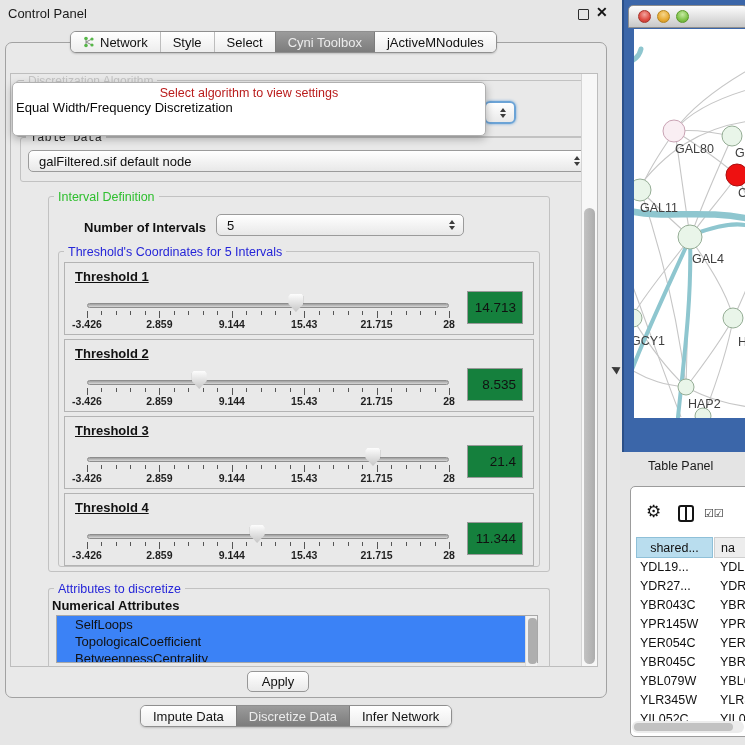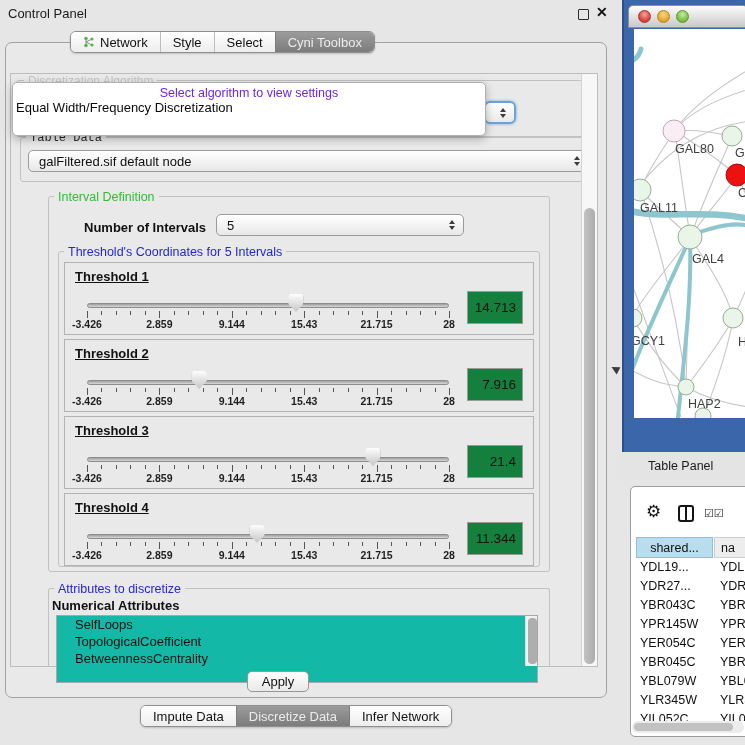--- a/index.html
+++ b/index.html
@@ -28,21 +28,21 @@
   .gt-faded { color:#c4c4c4; }
   .gt-dark  { color:#2a2a2a; }
   .gt-green { color:#2ebf2e; font-size:12.5px; }
   .gt-blue  { color:#2525d8; font-size:12.5px; }
 
   .algo-group   { left:16px; top:80px;  width:570px; height:57px; }
   .algo-title   { left:24px; top:74px; }
   .combo-fragment { position:absolute; left:484px; top:101px; width:32px; height:23px; border:2px solid #6ba3d6; border-radius:6px; background:linear-gradient(180deg,#ffffff,#e9e9e9); box-shadow:0 0 3px #6ba3d6; z-index:4; display:flex; justify-content:flex-end; align-items:center; }
 
   .popup { position:absolute; left:12px; top:82px; width:474px; height:54px; background:#fff; border:1px solid #b0b0b0; border-radius:5px; box-shadow:0 3px 8px rgba(0,0,0,0.28); z-index:10; }
-  .popup-prompt { height:17px; padding-top:3px; text-align:center; font-size:12.5px; color:#6d28d9; }
+  .popup-prompt { height:17px; padding-top:3px; text-align:center; font-size:12.5px; color:#b91c1c; }
   .popup-item { height:16px; line-height:16px; padding-left:3px; font-size:13px; color:#0a0a0a; }
   .popup-item.hl { font-weight:bold; }
 
   .tabledata-group { left:20px; top:137px; width:574px; height:45px; }
   .tabledata-title { left:26px; top:131px;font-family:Liberation Mono, monospace; }
 
   .combo { position:absolute; background:linear-gradient(180deg,#ffffff,#e8e8e8); border:1px solid #9b9b9b; border-radius:5px; display:flex; align-items:center; font-size:13px; color:#0f0f0f; z-index:3; }
   .combo .txt { flex:1; padding-left:10px; white-space:nowrap; overflow:hidden; }
   .stepper { width:14px; display:flex; flex-direction:column; align-items:center; gap:2px; margin-right:4px; }
   .tri-up { width:0; height:0; border-left:3.5px solid transparent; border-right:3.5px solid transparent; border-bottom:4px solid #3c3c3c; }
@@ -63,21 +63,21 @@
   .ticks { position:absolute; left:22px; top:48px; width:362px; height:7px; }
   .tick { position:absolute; top:0; width:1px; background:#555; }
   .tick.minor { height:4px; } .tick.major { height:7px; }
   .ticklabels { position:absolute; left:22px; top:55px; width:362px; height:13px; font-size:10.5px; font-weight:bold; color:#1f1f1f; }
   .ticklabel { position:absolute; transform:translateX(-50%); white-space:nowrap; }
   .valuebox { position:absolute; right:10px; top:28px; width:56px; height:33px; background:#15803d; border:1px solid #999; font-size:13.5px; text-align:right; line-height:31px; padding-right:6px; }
 
   .attr-group { left:48px; top:588px; width:502px; height:79px; border-bottom:none; border-radius:3px 3px 0 0; }
   .attr-title { left:54px; top:582px; }
   .attr-subtitle { position:absolute; left:52px; top:598px; font-size:13px; font-weight:bold; z-index:3; }
-  .attr-list { position:absolute; left:56px; top:615px; width:482px; height:68px; background:#14b8a6; border:1px solid #a8a8a8; overflow:hidden; z-index:3; font-size:13px; }
+  .attr-list { position:absolute; left:56px; top:615px; width:482px; height:48px; background:#3b82f6; border:1px solid #a8a8a8; overflow:hidden; z-index:3; font-size:13px; }
   .attr-item { height:17px; line-height:17px; padding-left:18px; white-space:nowrap; }
   .attr-scroll { position:absolute; left:525px; top:616px; width:12px; height:50px; background:#f2f2f2; border-left:1px solid #ddd; z-index:4; }
   .attr-scroll .thumb2 { position:absolute; left:1.5px; top:2px; width:9px; height:46px; border-radius:4px; background:#aeaeae; }
 
   .v-scroll { position:absolute; left:581px; top:74px; width:16px; height:592px; background:#f7f7f7; border-left:1px solid #d4d4d4; z-index:4; }
   .v-scroll .thumb2 { position:absolute; left:2px; top:134px; width:11px; height:456px; border-radius:6px; background:linear-gradient(90deg,#c2c2c2,#adadad); }
 
   .apply-btn { position:absolute; left:247px; top:671px; width:62px; height:21px; background:linear-gradient(180deg,#ffffff,#e9e9e9); border:1px solid #979797; border-radius:5px; font-size:13px; text-align:center; line-height:19px; z-index:5; }
 
   
@@ -134,20 +134,23 @@
       <span>Network</span>
     </div>
     <div class="seg-tab">
       <span>Style</span>
     </div>
     <div class="seg-tab">
       <span>Select</span>
     </div>
     <div class="seg-tab selected">
       <span>Cyni Toolbox</span>
+    </div>
+    <div class="seg-tab">
+      <span>jActiveMNodules</span>
     </div>
   </div>
 
 <div class="main-panel"></div>
 <div class="inner-panel"></div>
 
 <div class="group algo-group"></div>
 <span class="group-title gt-faded algo-title">Discretization Algorithm</span>
 <div class="combo-fragment">
   <span class="stepper">
@@ -260,21 +263,21 @@
       </div>
       <div class="ticklabels">
         <span class="ticklabel" style="left: 0%;">-3.426</span>
         <span class="ticklabel" style="left: 20%;">2.859</span>
         <span class="ticklabel" style="left: 40%;">9.144</span>
         <span class="ticklabel" style="left: 60%;">15.43</span>
         <span class="ticklabel" style="left: 80%;">21.715</span>
         <span class="ticklabel" style="left: 100%;">28</span>
       </div>
       <div class="thumb" style="left: 126.719px;"></div>
-      <div class="valuebox">7.916</div>
+      <div class="valuebox">8.535</div>
     </div>
     <div class="thresh-panel" style="top: 416px;">
       <div class="t-label">Threshold 3</div>
       <div class="track"></div>
       <div class="ticks">
         <div class="tick major" style="left: 0%;"></div>
         <div class="tick minor" style="left: 4%;"></div>
         <div class="tick minor" style="left: 8%;"></div>
         <div class="tick minor" style="left: 12%;"></div>
         <div class="tick minor" style="left: 16%;"></div>

